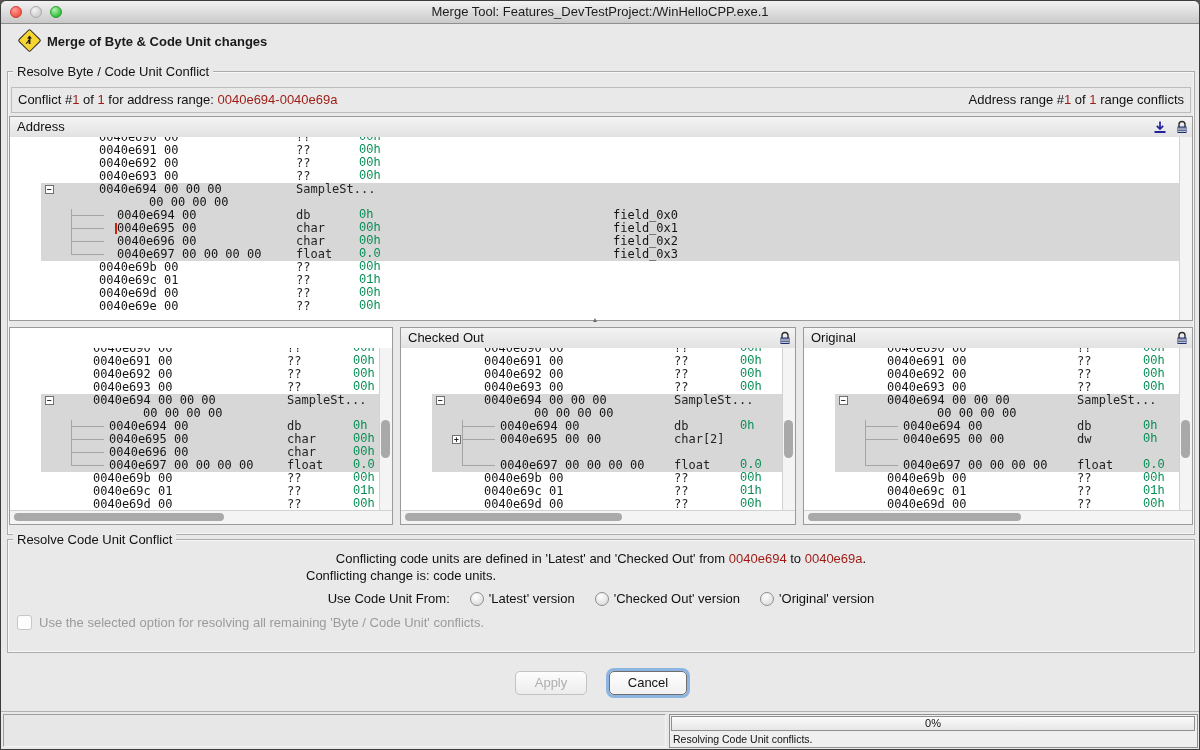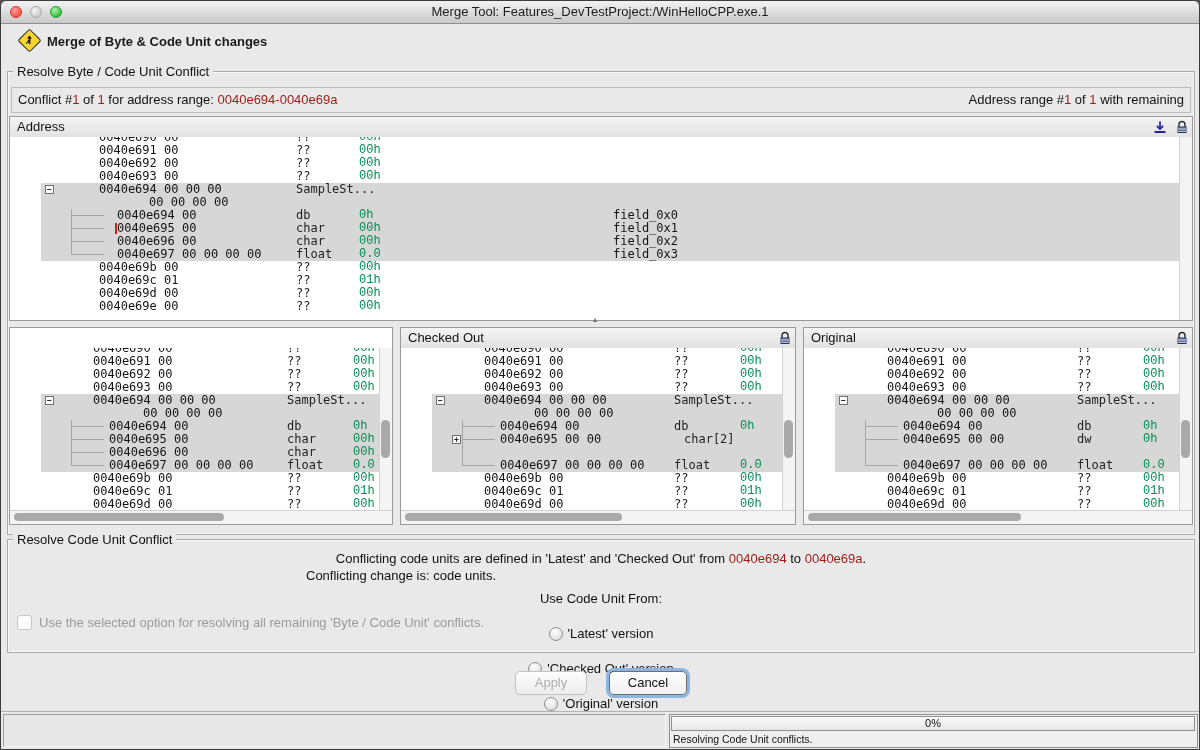--- a/index.html
+++ b/index.html
@@ -103,21 +103,21 @@
       <path d="M4 10.5 C6 9.5 6.6 8.6 6.6 7" stroke="#191919" stroke-width="1.2" fill="none"></path>
     </svg>
   </div>
   <div class="abs banner-text">Merge of Byte &amp; Code Unit changes</div>
 
   <div class="abs groupbox" style="left:6px;top:70px;width:1186px;height:462px;"></div>
   <div class="abs grouplabel" style="left:12px;top:63px;">Resolve Byte / Code Unit Conflict</div>
 
   <div class="abs cbar">
     <span class="lft"><span>Conflict #</span><span class="red">1</span><span> of </span><span class="red">1</span><span> for address range: </span><span class="red">0040e694-0040e69a</span></span>
-    <span class="rgt"><span>Address range #</span><span class="red">1</span><span> of </span><span class="red">1</span><span> with remaining</span></span>
+    <span class="rgt"><span>Address range #</span><span class="red">1</span><span> of </span><span class="red">1</span><span> range conflicts</span></span>
   </div>
 
   <div class="abs panel" style="left:8px;top:115px;width:1184px;height:205px;">
     <div class="phead">
       <span class="ptitle">Address</span>
       <span class="picons">
         <svg width="14" height="14" viewBox="0 0 14 14">
           <path d="M7 1.5 V8.5 M3.8 5.8 L7 9 L10.2 5.8" stroke="#22229a" stroke-width="1.7" fill="none"></path>
           <rect x="1.5" y="11" width="11" height="2" fill="#22229a"></rect>
         </svg>
@@ -348,21 +348,21 @@
             <span class="th" style="left: 31px;"></span>
             <span class="ca" style="left: 68px;">0040e694 00</span>
             <span class="cm" style="left: 242px;">db</span>
             <span class="co" style="left: 308px;">0h</span>
           </div>
           <div class="lrow hl">
             <span class="tv" style="left: 30px;"></span>
             <span class="th" style="left: 31px;"></span>
             <span class="tg" style="left: 20px;">+</span>
             <span class="ca" style="left: 68px;">0040e695 00 00</span>
-            <span class="cm" style="left: 252px; text-align: right;">char[2]</span>
+            <span class="cm" style="left: 242px; text-align: right;">char[2]</span>
           </div>
           <div class="lrow hl">
             <span class="tv" style="left: 30px;"></span>
           </div>
           <div class="lrow hl">
             <span class="tv half" style="left: 30px;"></span>
             <span class="th" style="left: 31px;"></span>
             <span class="ca" style="left: 68px;">0040e697 00 00 00 00</span>
             <span class="cm" style="left: 242px;">float</span>
             <span class="co" style="left: 308px;">0.0</span>
@@ -481,21 +481,21 @@
         <div class="hthumb" style="left:4px;width:55%;"></div>
       </div>
   </div>
 
   <div class="abs groupbox" style="left:6px;top:538px;width:1186px;height:112px;"></div>
   <div class="abs grouplabel" style="left:12px;top:531px;">Resolve Code Unit Conflict</div>
 
   <div class="abs ctrtext" style="top:550px;"><span>Conflicting code units are defined in 'Latest' and 'Checked Out' from </span><span class="red">0040e694</span><span> to </span><span class="red">0040e69a</span><span>.</span></div>
   <div class="abs ctrtext" style="top:567px;text-align:left;padding-left:305px;box-sizing:border-box;">Conflicting change is: code units.</div>
 
-  <div class="abs radiorow" style="top:590px;flex-direction:column;">
+  <div class="abs radiorow" style="top:590px;">
     <span>Use Code Unit From:</span>
     <span><span class="radio"></span><span>'Latest' version</span></span>
     <span><span class="radio"></span><span>'Checked Out' version</span></span>
     <span><span class="radio"></span><span>'Original' version</span></span>
   </div>
 
   <div class="abs chkrow">
     <span class="chk"></span>
     <span>Use the selected option for resolving all remaining 'Byte / Code Unit' conflicts.</span>
   </div>

